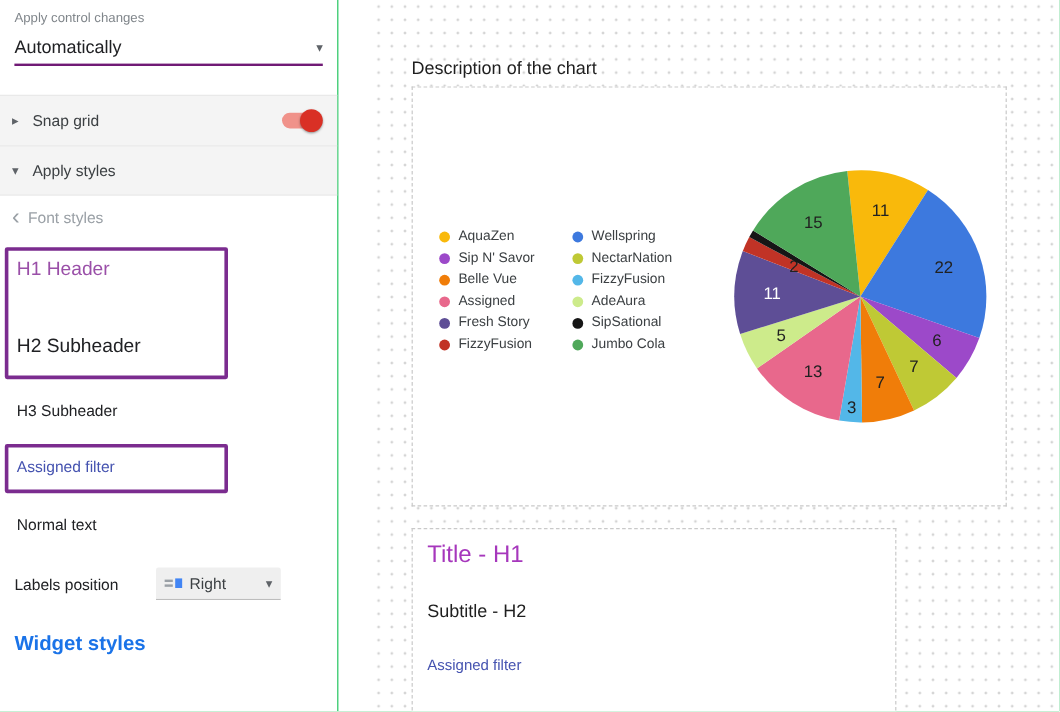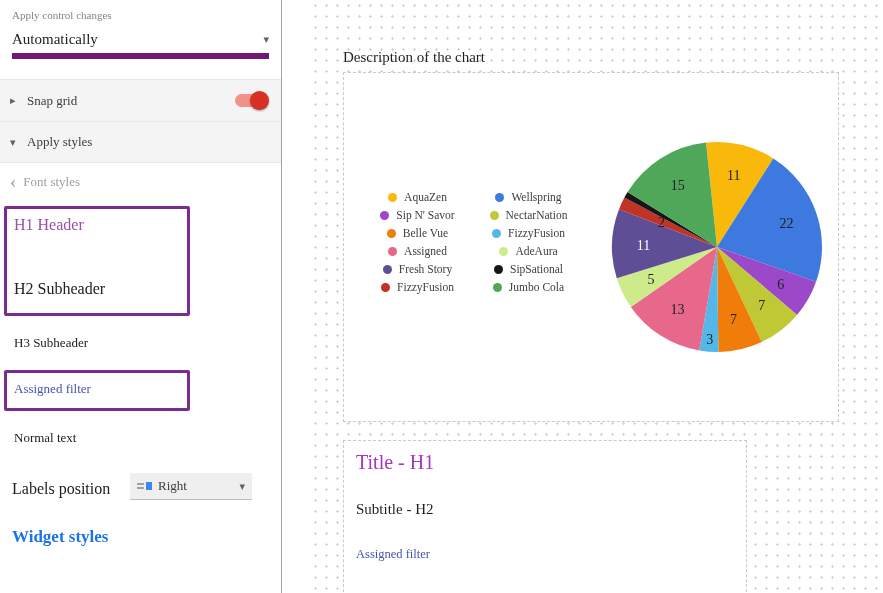--- a/index.html
+++ b/index.html
@@ -1,23 +1,23 @@
 <!DOCTYPE html>
 <html><head>
 <meta charset="utf-8">
 <style>
   html,body{margin:0;padding:0;background:#fff;}
   .app{position:relative;width:883px;height:593px;overflow:hidden;
-       font-family:Liberation Serif, serif;background:#a3a3a3;color:#202124;}
+       font-family:Liberation Sans, sans-serif;background:#22c55e;color:#202124;}
 
   
   .sidebar{position:absolute;left:0;top:0;width:281px;height:593px;background:#fff;}
   .sidebar > div{position:absolute;}
   .ctl-label{left:12px;top:9px;font-size:11px;color:#80868B;}
-  .select{left:12px;top:26px;width:257px;height:27px;border-bottom:6px solid #701a75;
+  .select{left:12px;top:26px;width:257px;height:27px;border-bottom:2px solid #701a75;
           display:flex;align-items:center;justify-content:space-between;font-size:15px;color:#202124;cursor:pointer;}
   .dd-arrow{font-size:11px;color:#5F6368;}
   .section-row{left:0;width:281px;height:42px;background:#F4F4F4;display:flex;align-items:center;
                padding:0 14px 0 10px;box-sizing:border-box;border-top:1px solid #E9E9E9;cursor:pointer;}
   .row-snap{top:79px;}
   .row-common{top:121px;border-bottom:1px solid #E9E9E9;}
   .tri{width:17px;font-size:11px;color:#5F6368;flex:none;}
   .sec-label{font-size:13px;font-weight:500;color:#3C4043;}
   .toggle{margin-left:auto;width:32px;height:13px;border-radius:7px;background:#F0928A;position:relative;cursor:pointer;}
   .knob{position:absolute;right:-2px;top:-3px;width:19px;height:19px;border-radius:50%;
@@ -25,38 +25,38 @@
   .back-row{left:10px;top:174px;display:flex;align-items:center;gap:7px;color:#9AA0A6;font-size:13px;cursor:pointer;}
   .chev{font-size:19px;line-height:14px;color:#9AA0A6;}
   .style-h1{left:14px;top:216px;font-size:16px;color:#9A4FA8;}
   .style-h2{left:14px;top:280px;font-size:16px;color:#202124;}
   .style-h3{left:14px;top:335px;font-size:13px;color:#202124;text-align:center;}
   .style-filter{left:14px;top:381px;font-size:13px;color:#4553B0;}
   .style-normal{left:14px;top:430px;font-size:13px;color:#202124;}
   .annot{border:3px solid #7B2C8F;border-radius:2px;}
   .annot1{left:4px;top:206px;width:180px;height:104px;}
   .annot2{left:4px;top:370px;width:180px;height:35px;}
-  .lp-label{left:12px;top:480px;font-size:16px;color:#202124;}
-  .lp-select{left:130px;top:473px;width:122px;height:27px;background:#EFEFEF;border-bottom:1px solid #BDBDBD;
+  .lp-label{left:12px;top:480px;font-size:13px;color:#202124;}
+  .lp-select{left:130px;top:473px;width:104px;height:27px;background:#EFEFEF;border-bottom:1px solid #BDBDBD;
              display:flex;align-items:center;gap:6px;padding:0 7px;box-sizing:border-box;
              font-size:13px;color:#3C4043;cursor:pointer;border-radius:2px 2px 0 0;}
   .lp-select .dd-arrow{margin-left:auto;}
   .widget-labels{left:12px;top:527px;font-size:17px;font-weight:700;color:#1A73E8;}
 
   
   .canvas{position:absolute;left:282px;top:0;width:601px;height:593px;background:#fff;}
   .grid{position:absolute;left:28px;top:0;right:0;bottom:0;
         background-image:radial-gradient(#D4D4D4 1.1px,transparent 1.3px);
         background-size:11px 11px;}
   .cv-title{position:absolute;left:61px;top:16px;font-size:20px;color:#A637BC;cursor:pointer;}
   .cv-desc{position:absolute;left:61px;top:49px;font-size:15px;color:#1F1F1F;cursor:pointer;}
   .chart-box{position:absolute;left:61px;top:72px;width:494px;height:348px;background:#fff;
              border:1px dashed #C9C9C9;}
   .legend{position:absolute;left:22px;top:118px;display:flex;gap:8px;}
-  .legend-col{display:flex;flex-direction:column;gap:6px;width:103px;align-items:center;}
+  .legend-col{display:flex;flex-direction:column;gap:6px;width:103px;}
   .legend-item{display:flex;align-items:center;gap:7px;font-size:11.5px;color:#3C4043;cursor:pointer;}
   .legend-item .dot{width:9px;height:9px;border-radius:50%;flex:none;}
   #pie{position:absolute;left:258px;top:59px;}
   .text-box{position:absolute;left:61px;top:440px;width:402px;height:160px;background:#fff;
             border:1px dashed #C9C9C9;}
   .tb-h1{position:absolute;left:12px;top:10px;font-size:20px;color:#A637BC;}
   .tb-h2{position:absolute;left:12px;top:60px;font-size:15px;color:#1F1F1F;}
   .tb-filter{position:absolute;left:12px;top:106px;font-size:12.5px;color:#4553B0;}
 </style>
 </head>

